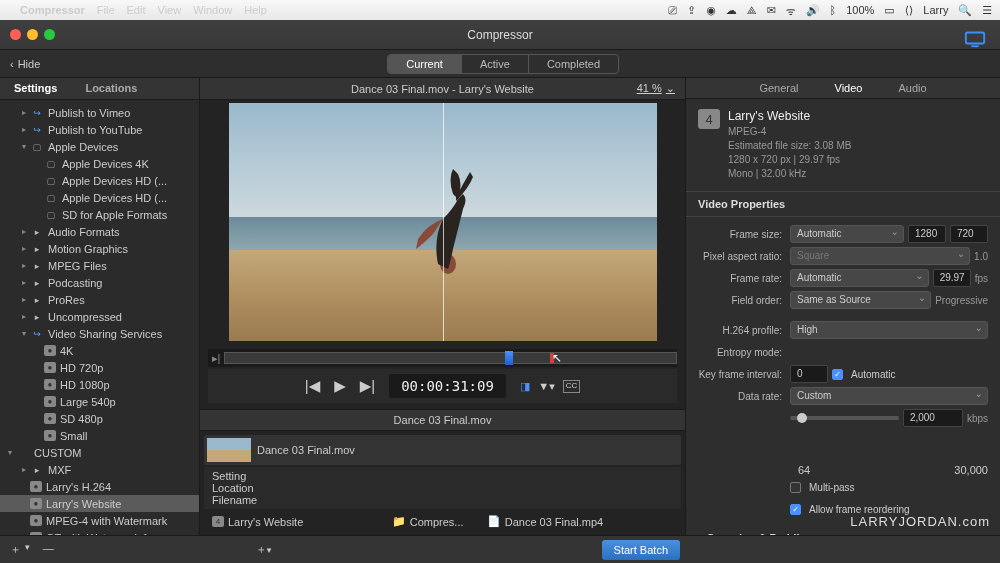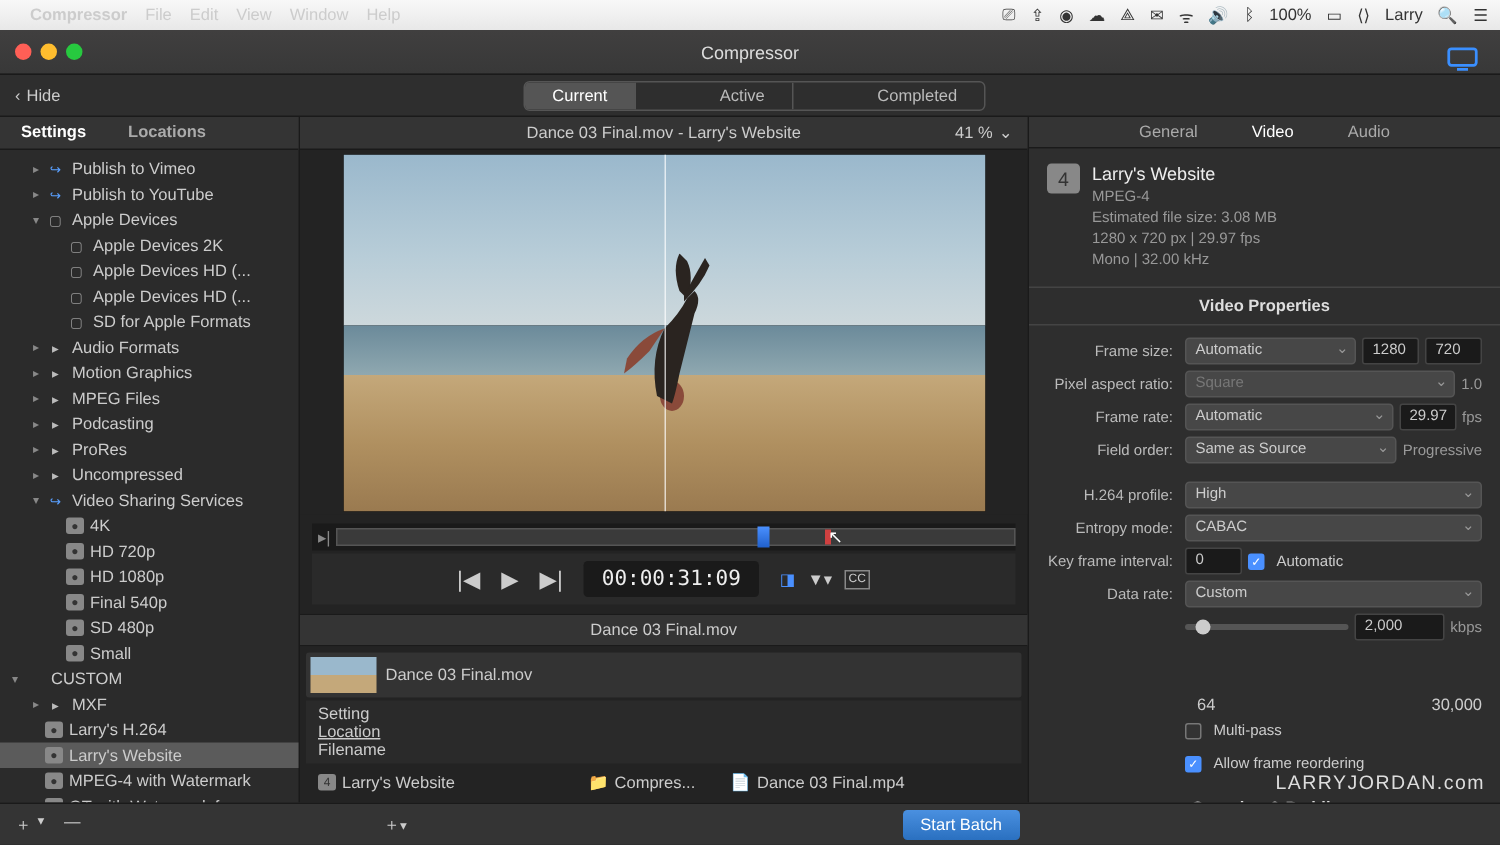--- a/index.html
+++ b/index.html
@@ -14,21 +14,21 @@
 .traffic{display:flex;gap:6px;padding-left:10px;}
 .traffic .dot{width:11px;height:11px;border-radius:50%;}
 .dot.red{background:#ff5f56;}
 .dot.yellow{background:#ffbd2e;}
 .dot.green{background:#27c93f;}
 .titlebar .title{position:absolute;left:50%;transform:translateX(-50%);color:#ddd;font-size:12px;}
 .tri-icon{position:absolute;right:14px;width:22px;height:16px;}
 .tri-icon svg{fill:#3a8fff;}
 .toolbar{height:28px;background:#2e2e2e;display:flex;align-items:center;border-bottom:1px solid #1a1a1a;}
 .hide-btn{display:flex;align-items:center;gap:4px;padding:0 10px;color:#888;font-size:11px;}
-.seg{margin-left:auto;margin-right:auto;display:flex;border:1px solid #555;border-radius:4px;overflow:hidden;gap:38px;}
+.seg{margin-left:auto;margin-right:auto;display:flex;border:1px solid #555;border-radius:4px;overflow:hidden;}
 .seg div{padding:3px 18px;font-size:11px;color:#bbb;border-right:1px solid #555;}
 .seg div:last-child{border-right:none;}
 .seg div.active{background:#555;color:#fff;}
 .spacer-right{width:44px;}
 .main{display:flex;height:465px;}
 .sidebar{width:200px;background:#2b2b2b;border-right:1px solid #1a1a1a;display:flex;flex-direction:column;}
 .sidebar-tabs{height:22px;background:#343434;display:flex;border-bottom:1px solid #1a1a1a;font-weight:bold;}
 .sidebar-tabs div{padding:4px 14px;font-size:11px;color:#aaa;}
 .sidebar-tabs div.active{color:#fff;}
 .tree{flex:1;overflow-y:auto;padding:4px 0;}
@@ -36,21 +36,21 @@
 .tree-item.selected{background:#5b5b5b;color:#fff;}
 .tree-item .arrow{width:8px;text-align:center;font-size:8px;color:#888;margin-right:2px;}
 .tree-item .icon{width:14px;height:12px;margin-right:4px;display:inline-flex;align-items:center;justify-content:center;font-size:9px;}
 .tree-item .icon.svc{color:#5aa0ff;}
 .tree-item .icon.dev{color:#999;}
 .tree-item .icon.fmt{color:#bbb;}
 .tree-item .icon.prof{background:#888;color:#333;border-radius:2px;width:12px;height:11px;font-size:8px;}
 .center{flex:1;background:#232323;display:flex;flex-direction:column;border-right:1px solid #1a1a1a;}
 .center-header{height:22px;background:#343434;display:flex;align-items:center;justify-content:center;border-bottom:1px solid #1a1a1a;position:relative;}
 .center-header .fname{font-size:11px;color:#ccc;}
-.center-header .zoom{position:absolute;right:10px;font-size:11px;color:#ccc;display:flex;align-items:center;gap:4px;}
+.center-header .zoom{position:absolute;right:10px;font-size:11px;color:#ccc;display:flex;gap:4px;text-decoration:underline;}
 .preview-area{flex:0 0 243px;display:flex;align-items:center;justify-content:center;background:#232323;}
 .preview-frame{width:428px;height:238px;background:#000;position:relative;overflow:hidden;}
 .sky{position:absolute;top:0;left:0;right:0;height:48%;background:linear-gradient(#9ab8cc 0%,#b8cdd8 60%,#cdd8dc 100%);}
 .sea{position:absolute;top:48%;left:0;right:0;height:14%;background:linear-gradient(#6b8a9a,#8fa8b0);}
 .beach{position:absolute;top:62%;left:0;right:0;bottom:0;background:linear-gradient(#c4a87a 0%,#b09060 50%,#9a7a50 100%);}
 .dancer{position:absolute;top:28%;left:42%;width:70px;height:140px;}
 .dancer svg{width:100%;height:100%;}
 .vline{position:absolute;top:0;bottom:0;left:50%;width:1px;background:rgba(255,255,255,.7);}
 .timeline{height:18px;background:#1a1a1a;display:flex;align-items:center;margin:6px 8px 0;}
 .timeline .track{flex:1;height:12px;background:#3a3a3a;position:relative;border:1px solid #555;}
@@ -61,37 +61,37 @@
 .transport .tbtn{color:#ccc;font-size:15px;}
 .transport .tc{background:#1a1a1a;padding:4px 12px;font-family:monospace;font-size:14px;color:#eee;border-radius:3px;}
 .transport .small-icons{display:flex;gap:8px;color:#888;font-size:12px;}
 .transport .blue-icon{color:#4a90ff;}
 .batch-header{height:22px;background:#343434;display:flex;align-items:center;justify-content:center;font-size:11px;color:#ccc;margin-top:6px;border-top:1px solid #1a1a1a;border-bottom:1px solid #1a1a1a;}
 .batch-list{flex:1;background:#232323;padding:4px;}
 .batch-item{display:flex;align-items:center;background:#333;padding:3px;border-radius:2px;margin-bottom:2px;}
 .batch-thumb{width:44px;height:24px;background:linear-gradient(#9ab8cc 50%,#c4a87a 50%);margin-right:6px;}
 .batch-cols{display:flex;background:#2a2a2a;padding:3px 8px;font-size:10px;color:#888;margin:2px 0;flex-direction:column;}
 .batch-cols div:nth-child(1){width:180px;}
-.batch-cols div:nth-child(2){width:117px;text-decoration:underline;}
+.batch-cols div:nth-child(2){width:117px;}
 .batch-row{display:flex;align-items:center;padding:4px 8px;font-size:11px;}
 .batch-row .cell1{width:180px;display:flex;align-items:center;gap:4px;}
 .batch-row .cell2{width:95px;display:flex;align-items:center;gap:4px;color:#ccc;}
 .batch-row .cell3{display:flex;align-items:center;gap:4px;color:#ccc;}
 .batch-row .pf{background:#888;color:#333;border-radius:2px;width:12px;height:11px;font-size:8px;display:inline-flex;align-items:center;justify-content:center;}
 .folder-ic{color:#5aa0ff;}
 .inspector{width:314px;background:#2e2e2e;display:flex;flex-direction:column;overflow-y:auto;}
 .inspector-tabs{height:22px;background:#343434;display:flex;justify-content:center;border-bottom:1px solid #1a1a1a;}
 .inspector-tabs div{padding:4px 18px;font-size:11px;color:#aaa;}
 .inspector-tabs div.active{color:#fff;}
 .insp-summary{padding:10px 12px;border-bottom:1px solid #444;display:flex;gap:8px;}
 .insp-summary .pf-big{background:#888;color:#333;border-radius:3px;width:22px;height:20px;display:flex;align-items:center;justify-content:center;font-size:13px;}
 .insp-summary .info{flex:1;}
 .insp-summary .info .name{font-size:12px;color:#eee;margin-bottom:2px;}
 .insp-summary .info .line{font-size:10px;color:#999;line-height:1.4;}
-.section-title{padding:6px 12px;font-size:11px;color:#ddd;font-weight:600;border-bottom:1px solid #444;text-align:center;}
+.section-title{padding:6px 12px;font-size:11px;color:#ddd;font-weight:600;border-bottom:1px solid #444;}
 .section-title.collapsible::before{content:"▸ ";}
 .prop-grid{padding:6px 0;}
 .prop-row{display:flex;align-items:center;padding:2px 12px;height:22px;}
 .prop-row .label{width:92px;text-align:right;font-size:10px;color:#bbb;padding-right:8px;}
 .prop-row .control{flex:1;display:flex;align-items:center;gap:4px;}
 .select{background:#474747;border:1px solid #555;border-radius:3px;padding:2px 18px 2px 6px;font-size:10px;color:#ccc;position:relative;flex:1;height:18px;}
 .select::after{content:"⌄";position:absolute;right:4px;top:0px;color:#999;}
 .select.dim{color:#777;}
 .num-box{background:#1a1a1a;border:1px solid #444;border-radius:2px;padding:2px 6px;font-size:10px;color:#ccc;width:38px;height:18px;}
 .num-box.wide{width:60px;}
@@ -185,21 +185,21 @@
           <span>Publish to YouTube</span>
         </div>
         <div class="tree-item" style="padding-left: 20px;">
           <span class="arrow">▾</span>
           <span class="icon dev">▢</span>
           <span>Apple Devices</span>
         </div>
         <div class="tree-item" style="padding-left: 34px;">
           <span class="arrow"></span>
           <span class="icon dev">▢</span>
-          <span>Apple Devices 2K</span>
+          <span>Apple Devices 4K</span>
         </div>
         <div class="tree-item" style="padding-left: 34px;">
           <span class="arrow"></span>
           <span class="icon dev">▢</span>
           <span>Apple Devices HD (...</span>
         </div>
         <div class="tree-item" style="padding-left: 34px;">
           <span class="arrow"></span>
           <span class="icon dev">▢</span>
           <span>Apple Devices HD (...</span>
@@ -255,21 +255,21 @@
           <span>HD 720p</span>
         </div>
         <div class="tree-item" style="padding-left: 34px;">
           <span class="arrow"></span>
           <span class="icon prof">●</span>
           <span>HD 1080p</span>
         </div>
         <div class="tree-item" style="padding-left: 34px;">
           <span class="arrow"></span>
           <span class="icon prof">●</span>
-          <span>Final 540p</span>
+          <span>Large 540p</span>
         </div>
         <div class="tree-item" style="padding-left: 34px;">
           <span class="arrow"></span>
           <span class="icon prof">●</span>
           <span>SD 480p</span>
         </div>
         <div class="tree-item" style="padding-left: 34px;">
           <span class="arrow"></span>
           <span class="icon prof">●</span>
           <span>Small</span>
@@ -431,23 +431,20 @@
       </div>
       <div style="height:8px"></div>
       <div class="prop-row">
         <div class="label">H.264 profile:</div>
         <div class="control">
             <div class="select">High</div>
           </div>
       </div>
       <div class="prop-row">
         <div class="label">Entropy mode:</div>
-        <div class="control">
-            <div class="select">CABAC</div>
-          </div>
       </div>
       <div class="prop-row">
         <div class="label">Key frame interval:</div>
         <div class="control">
           <div class="num-box">0</div>
           <span class="checkbox checked">✓</span>
           <span class="cb-label">Automatic</span>
         </div>
       </div>
       <div class="prop-row">

